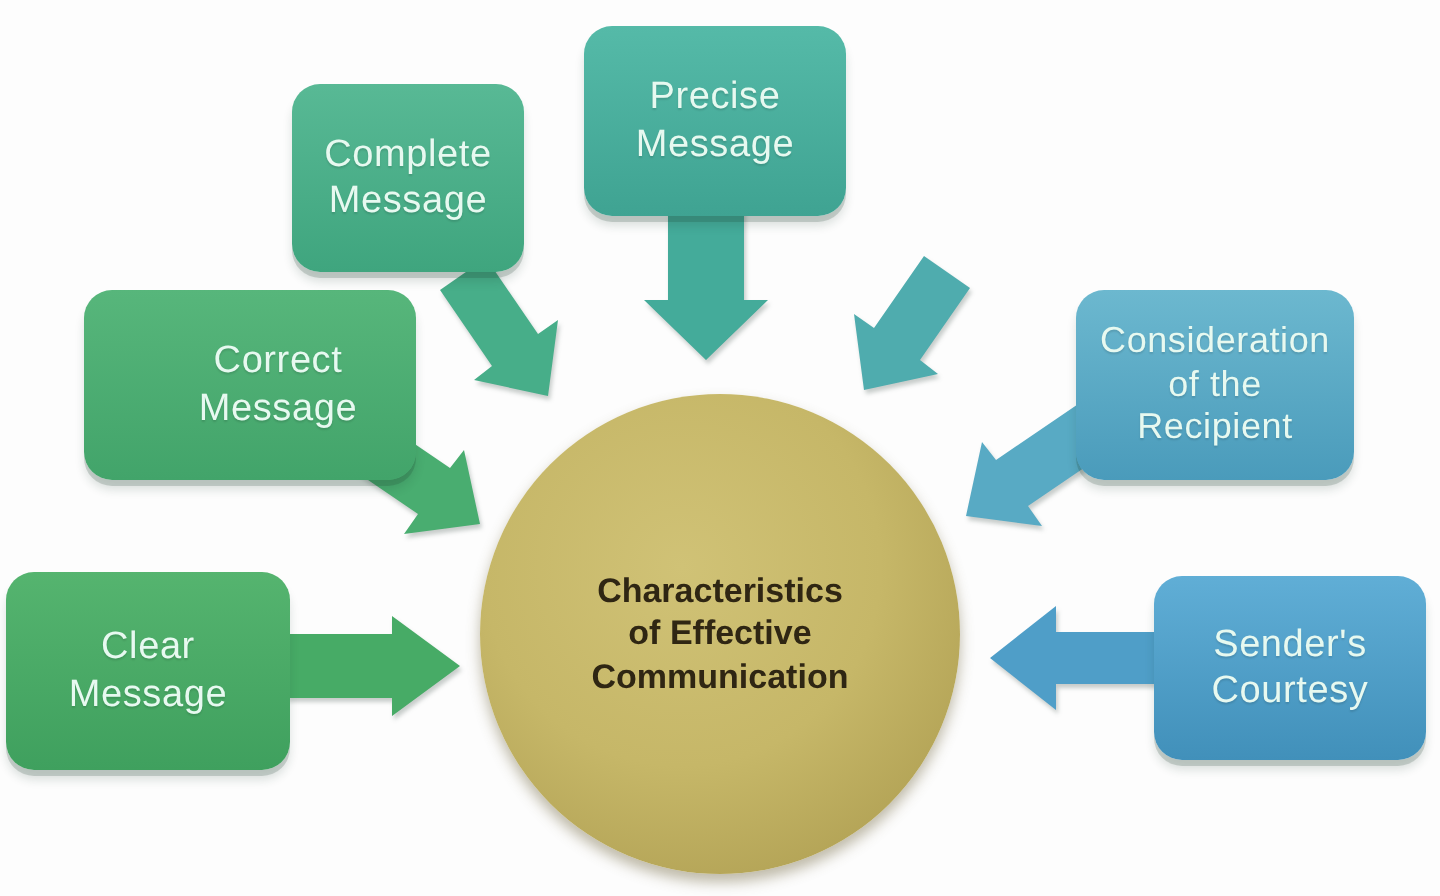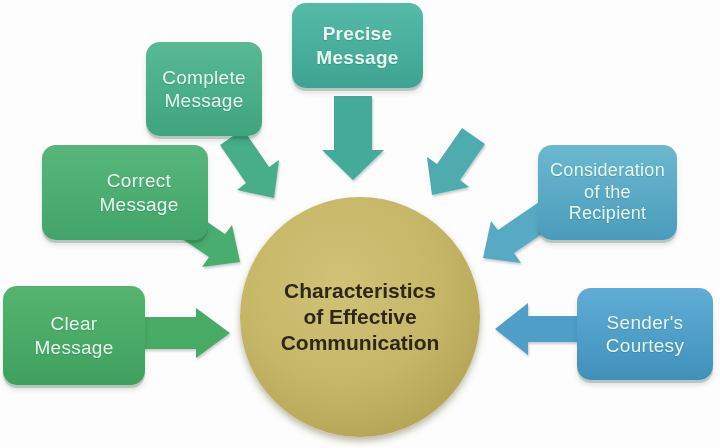--- a/index.html
+++ b/index.html
@@ -29,37 +29,37 @@
     text-align:center;
     color:#e7f9f0;
     font-size:19px;
     line-height:1.22;
     letter-spacing:0.3px;
     text-shadow:0 1px 1px rgba(0,0,0,0.12);
   }
   .n-clear   {left:3px;  top:286px;width:142px;height:99px;}
   .n-correct {left:42px; top:145px;width:138px;height:95px;padding-left:28px;}
   .n-complete{left:146px;top:42px; width:116px;height:94px;}
-  .n-precise {left:292px;top:3px;  width:131px;height:85px;font-weight:bold;}
+  .n-precise {left:292px;top:13px;  width:131px;height:95px;}
   .n-reliab  {left:432px;top:43px; width:140px;height:95px;}
   .n-consid  {left:538px;top:145px;width:139px;height:95px;}
   .n-consid .node-label{font-size:18px;}
   .n-sender  {left:577px;top:288px;width:136px;height:92px;}
   #center-circle{
     position:absolute;z-index:2;
     left:240px;top:197px;width:240px;height:240px;
     border-radius:50%;
     display:flex;align-items:center;justify-content:center;
     box-shadow:0 4px 7px rgba(110,100,60,0.45);
   }
   #center-label{
     white-space:pre-line;
     text-align:center;
     font-weight:bold;
-    font-size:21px;
+    font-size:17px;
     line-height:1.25;
   }
 </style>
 </head>
 <body>
 
 <div id="canvas">
 
   <svg id="arrow-layer" viewBox="0 0 720 448" xmlns="http://www.w3.org/2000/svg">
     <polygon points="143,317 196,317 196,308 230,333 196,358 196,349 143,349" fill="#47ab66"></polygon>

